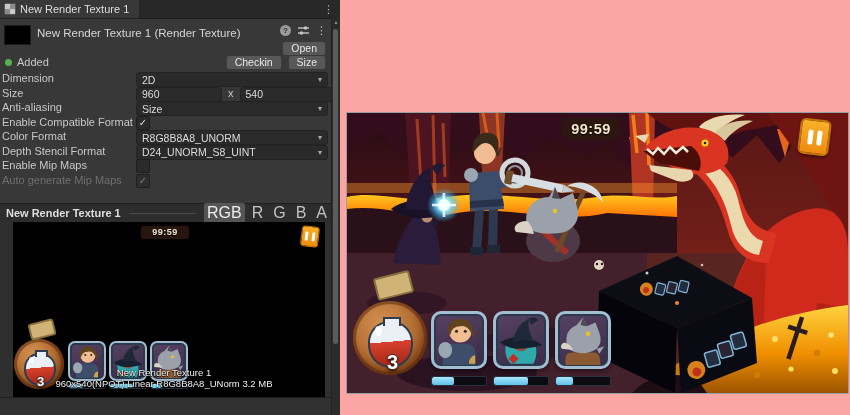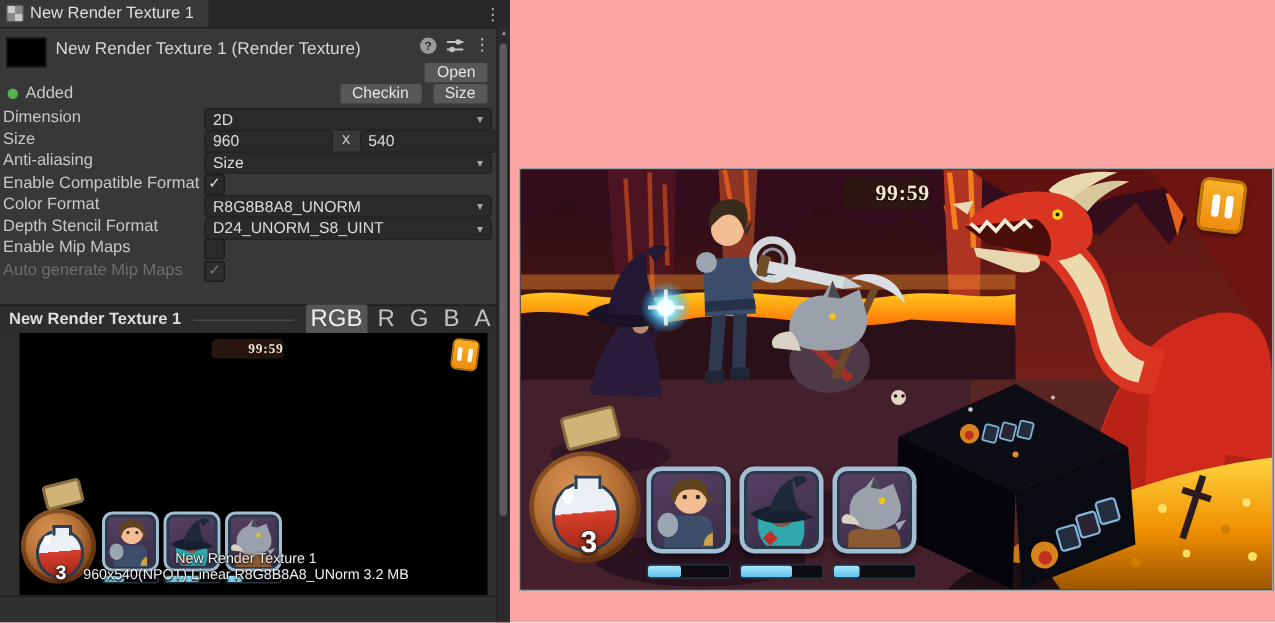--- a/index.html
+++ b/index.html
@@ -52,21 +52,21 @@
   .pvwrap{position:absolute;left:0;right:0;top:222px;height:175px;background:#2f2f2f;overflow:hidden;}
   .pvimg{position:absolute;left:13px;top:0;width:312px;height:175px;background:#000;overflow:hidden;}
   .pvfooter{position:absolute;left:0;right:0;top:397px;height:18px;background:#303030;border-top:1px solid #1e1e1e;}
 
   .sb{position:absolute;top:18px;right:0;bottom:0;width:8px;background:#2b2b2b;border-left:1px solid #222;}
   .sb .up{color:#8d8d8d;font-size:5px;text-align:center;line-height:9px;cursor:pointer;}
   .sb .thumbb{position:absolute;left:1px;top:11px;width:5px;height:315px;background:#5c5c5c;border-radius:3px;cursor:pointer;}
 
   
   .timerplate{position:absolute;background:rgba(44,23,17,.9);border-radius:6px;color:#f2e9cf;font-weight:bold;
-              text-align:right;letter-spacing:.5px;text-shadow:0 1px 1px #000;font-family:Liberation Serif, serif;}
+              text-align:center;letter-spacing:.5px;text-shadow:0 1px 1px #000;}
   .pausebtn{position:absolute;background:linear-gradient(#f8b028,#ee8c0f);border:2px solid #c0750a;border-radius:6px;
             transform:rotate(7deg);display:flex;gap:4px;align-items:center;justify-content:center;cursor:pointer;
             box-shadow:0 2px 3px rgba(0,0,0,.4);}
   .pausebtn i{display:block;background:#fff;border-radius:2px;}
   .potion{position:absolute;border-radius:50%;cursor:pointer;
           background:radial-gradient(circle at 38% 30%,#d29050,#b06a30 55%,#8f4e1e 92%);
           box-shadow:inset 0 0 0 3px rgba(80,35,8,.5), inset -4px -6px 10px rgba(60,20,0,.4);}
   .flask{position:absolute;left:20%;top:27%;width:56%;height:58%;border-radius:46% 46% 50% 50%;
          background:linear-gradient(175deg,#eaf0f6 44%,#d8402d 44%,#a62818 95%);border:2px solid #2e3c50;}
   .flask::after{content:"";position:absolute;left:12%;top:8%;width:18%;height:22%;background:rgba(255,255,255,.85);border-radius:50%;}

